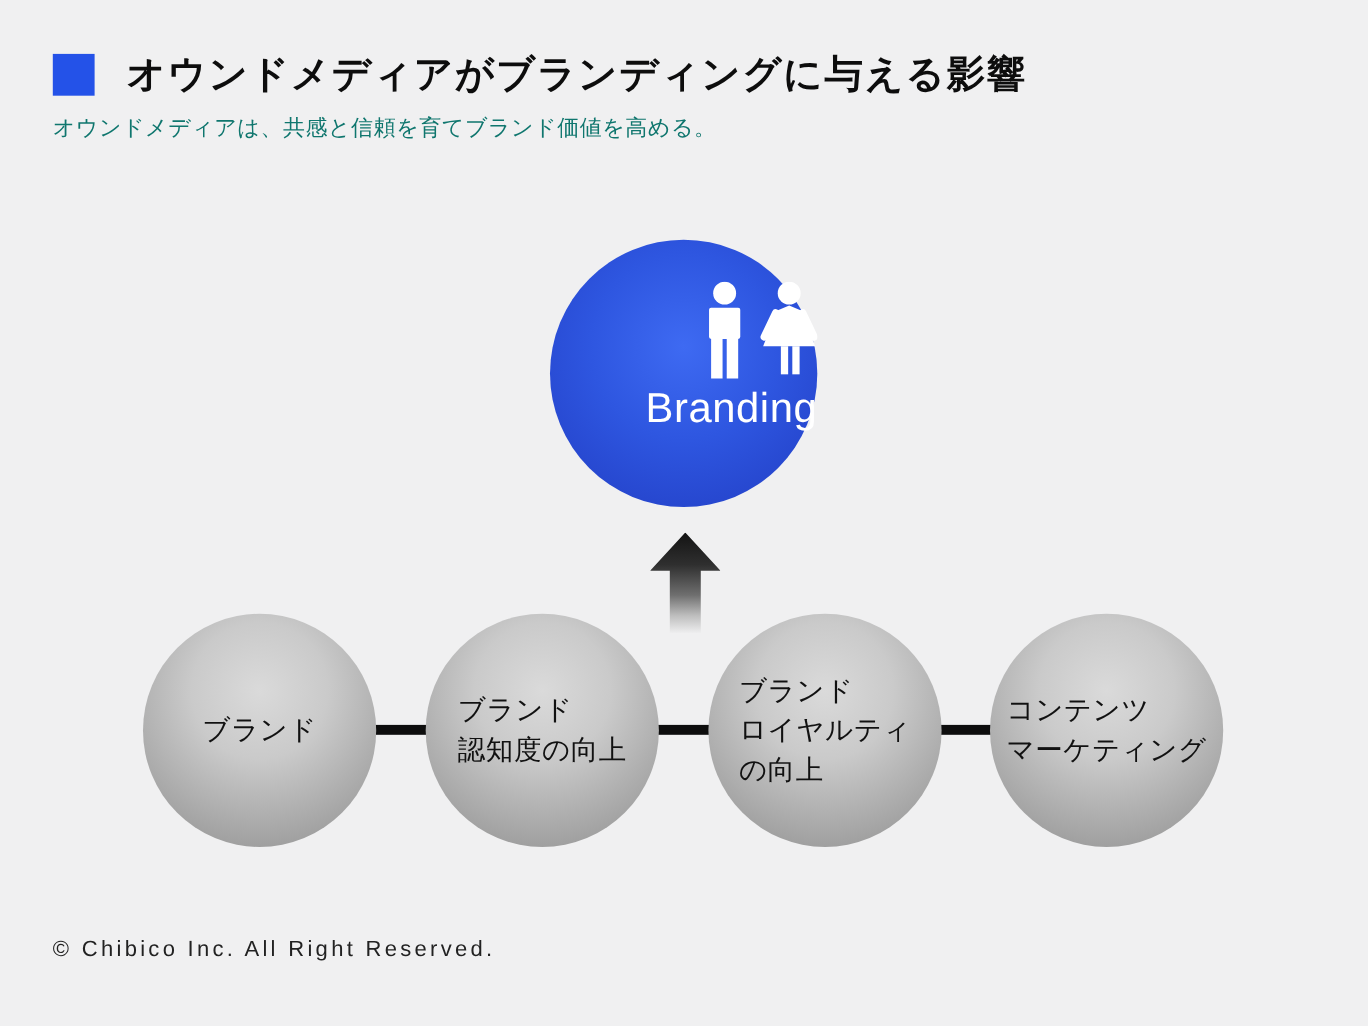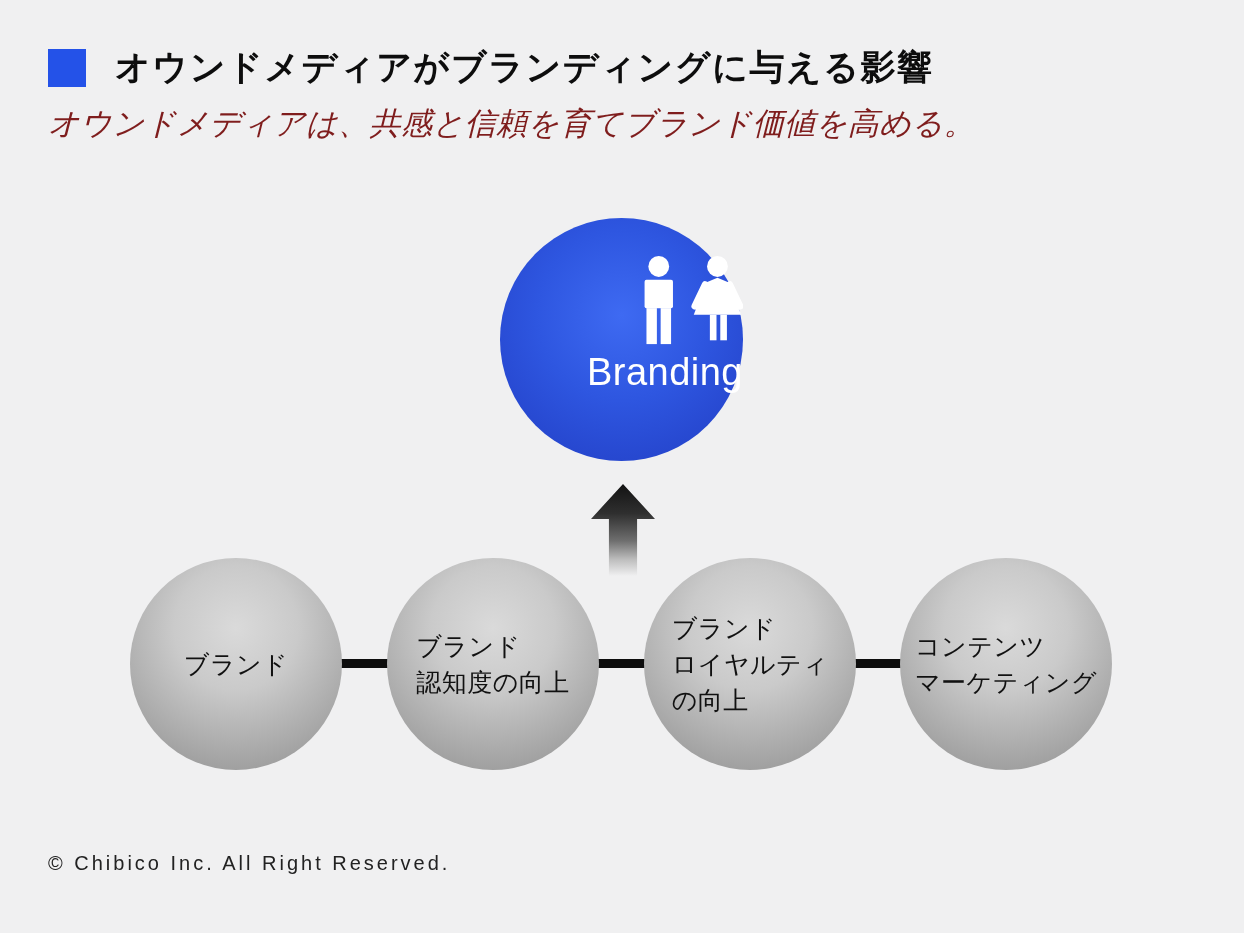--- a/index.html
+++ b/index.html
@@ -33,25 +33,24 @@
     font-size: 35px;
     font-weight: bold;
     letter-spacing: 1.5px;
     color: #0d0d0d;
     white-space: nowrap;
   }
   .page-subtitle {
     position: absolute;
     left: 48px;
     top: 103px;
-    font-size: 31px;
+    font-size: 20px;
     letter-spacing: 0.5px;
-    color: #7f1d1d;
+    color: #0f766e;
     white-space: nowrap;
-    font-style: italic;
   }
 
   
   .blue-sphere {
     position: absolute;
     left: 500px;
     top: 218px;
     width: 243px;
     height: 243px;
     border-radius: 50%;

